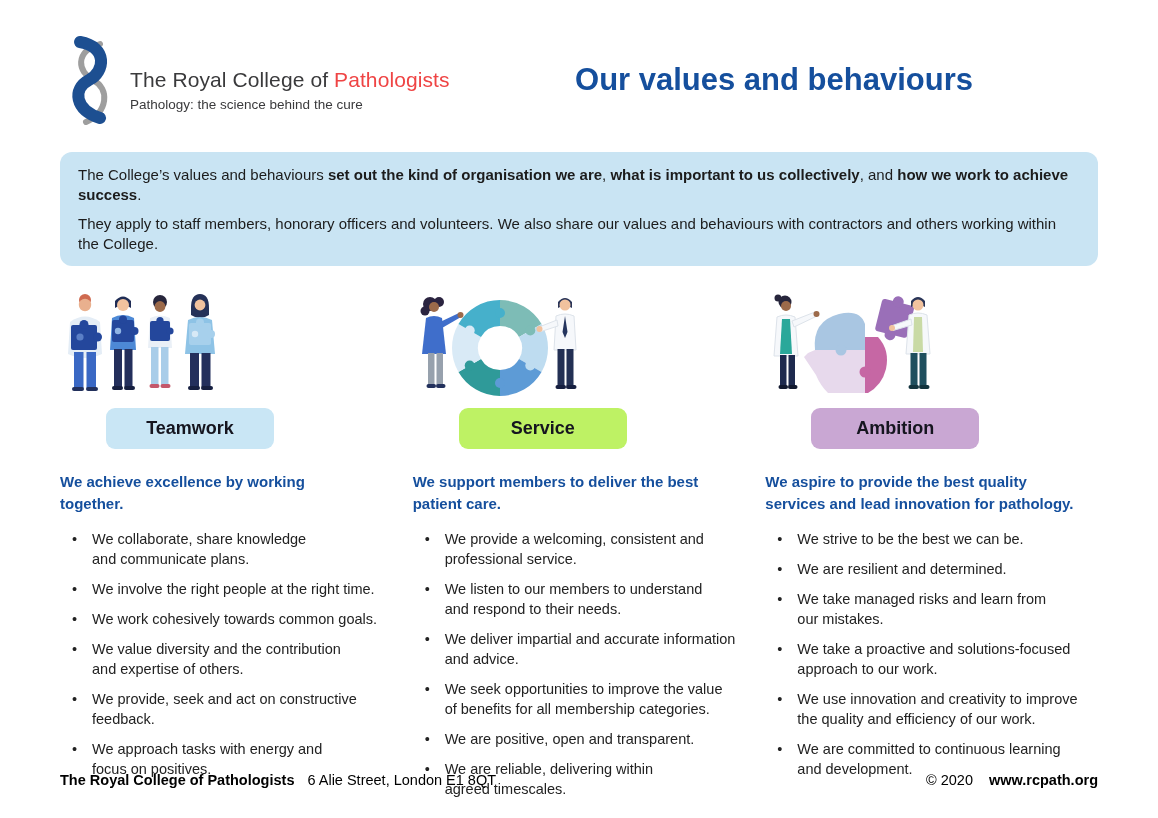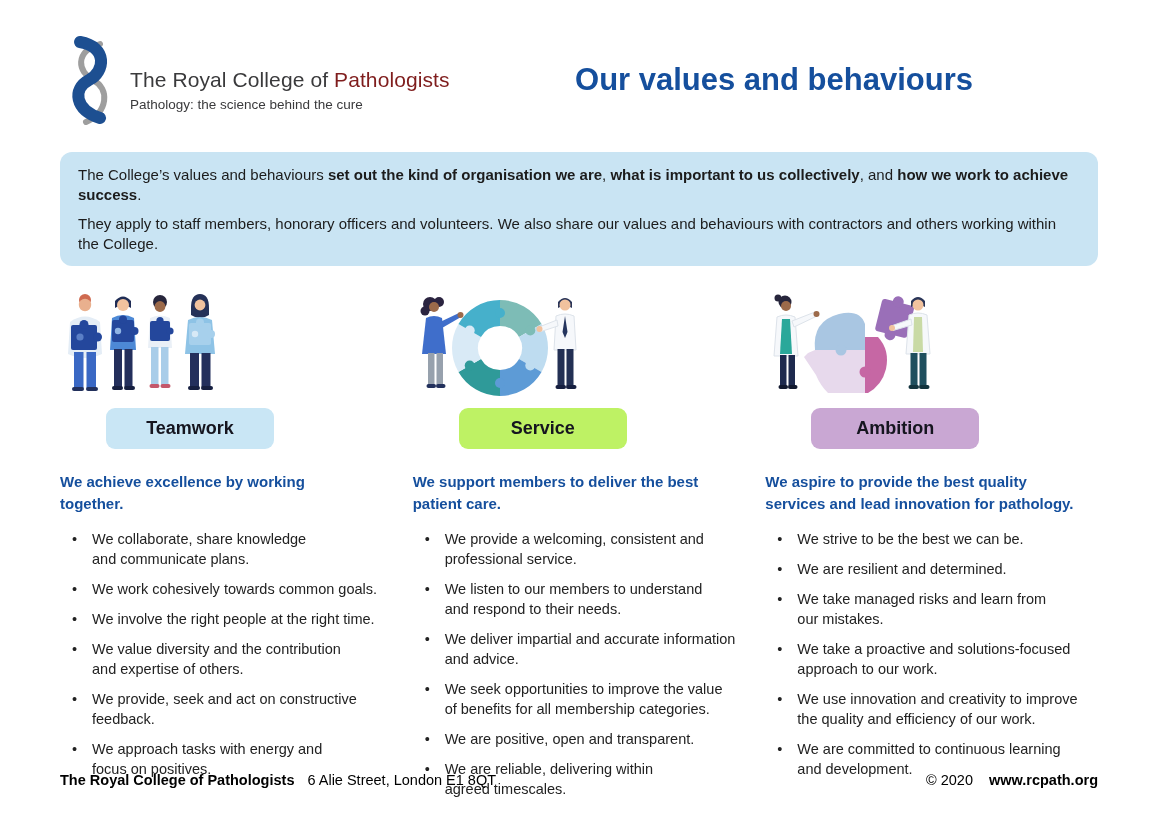--- a/index.html
+++ b/index.html
@@ -13,21 +13,21 @@
     overflow:hidden;
   }
   .page { padding:0 60px; }
 
   
   .header { display:flex; align-items:flex-start; padding-top:32px; }
   .logo-block { display:flex; align-items:center; width:400px; flex:0 0 auto; }
   .logo-mark { width:56px; height:98px; flex:0 0 auto; }
   .logo-text { margin-left:14px; padding-top:18px; }
   .logo-name { font-size:21px; color:#3a3a3c; letter-spacing:.1px; }
-  .logo-name .hl { color:#7f1d1d; }
+  .logo-name .hl { color:#ef4444; }
   .logo-tagline { font-size:13.5px; color:#3a3a3c; margin-top:5px; }
   .page-title {
     flex:1; text-align:center;
     font-size:31px; font-weight:bold; color:#154f9d;
     padding-top:30px; padding-right:10px;
   }
 
   
   .intro-box {
     margin-top:22px;
@@ -172,22 +172,22 @@
           </g>
           <circle cx="135" cy="42" r="3.2" fill="#d7e9f6"></circle>
         </svg>
       </div>
       <div class="value-label" style="background: rgb(201, 230, 245);">Teamwork</div>
       <div class="col-subtitle">We achieve excellence by working
 together.</div>
       <ul class="bullets">
           <li>We collaborate, share knowledge
 and communicate plans.</li>
+          <li>We involve the right people at the right time.</li>
           <li>We work cohesively towards common goals.</li>
-          <li>We involve the right people at the right time.</li>
           <li>We value diversity and the contribution
 and expertise of others.</li>
           <li>We provide, seek and act on constructive
 feedback.</li>
           <li>We approach tasks with energy and
 focus on positives.</li>
         </ul>
     </div>
 
     <div class="column">

